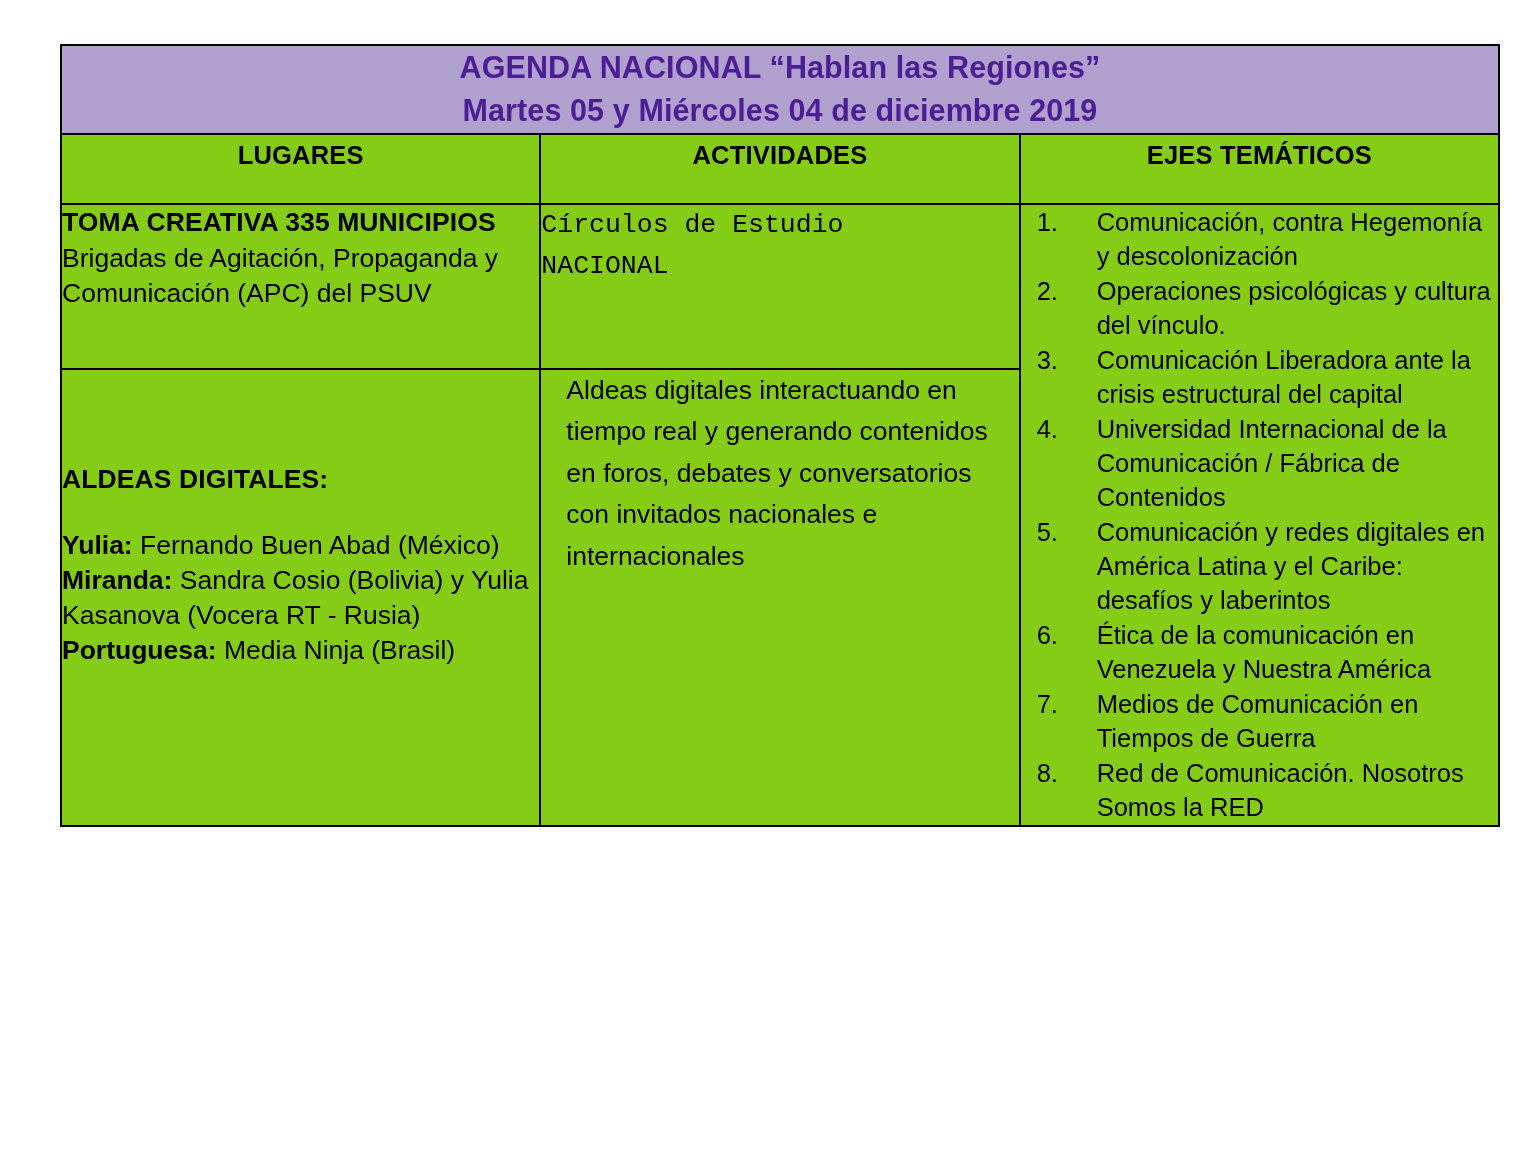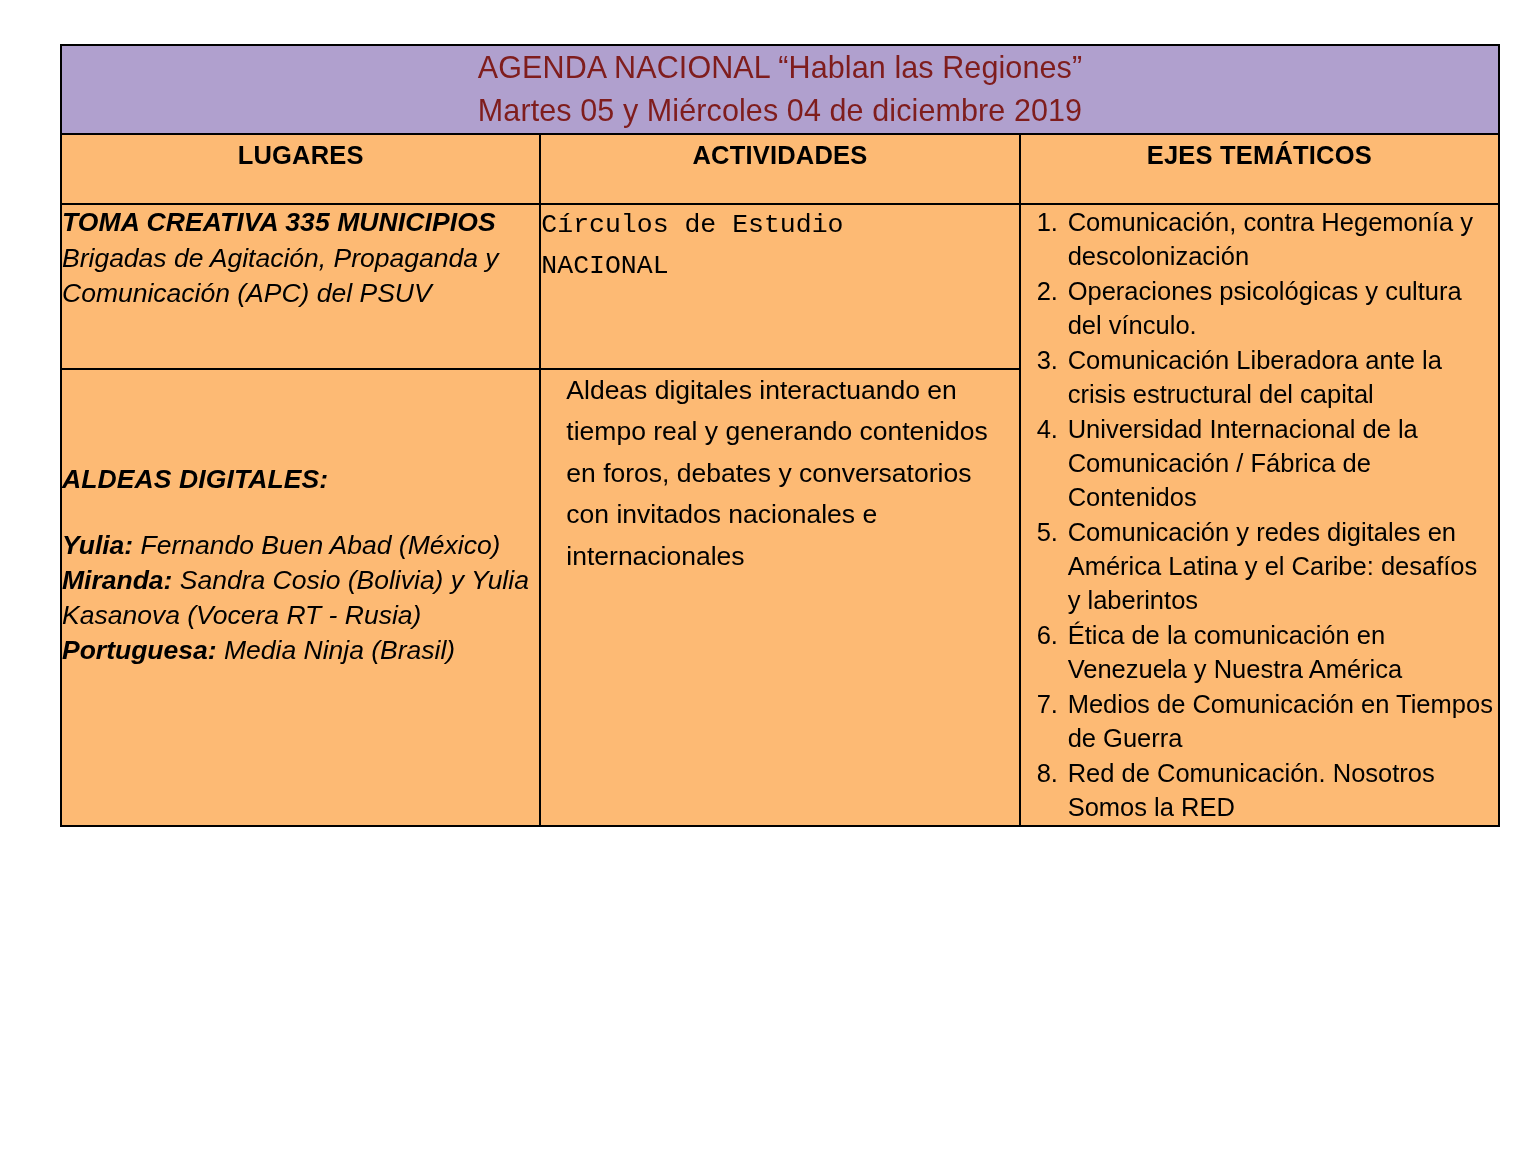--- a/index.html
+++ b/index.html
@@ -30,53 +30,53 @@
     width: 1440px;
     border-collapse: collapse;
     table-layout: fixed;
     background: #ffffff;
   }
   .agenda-table td,
   .agenda-table th {
     border: 2.4px solid #000000;
     vertical-align: top;
     padding: 0;
-    background: #fdba74;
+    background: #84cc16;
   }
 
   
   .title-cell {
     background: #b0a0ce !important;
     text-align: center;
     vertical-align: middle;
     padding: 14px 10px 16px 10px;
     height: 80px;
   }
   .title-line {
     font-size: 30.5px;
-    font-weight: normal;
+    font-weight: bold;
     line-height: 1.42;
     letter-spacing: 0.1px;
-    color: #7f1d1d;
+    color: #4c1d95;
     white-space: nowrap;
   }
 
   
   .colhead {
     text-align: center;
     vertical-align: middle;
     height: 68px;
     font-size: 25.5px;
     font-weight: bold;
     letter-spacing: 0.2px;
   }
   .colhead-inner { display: block; padding: 6px 4px 10px 4px; }
 
   
-  .cell-lugares   { width: 598px; padding: 22px 16px 18px 18px; font-style: italic; }
+  .cell-lugares   { width: 598px; padding: 22px 16px 18px 18px; }
   .cell-actividad { width: 347px; padding: 22px 10px 18px 14px; }
   .cell-ejes      { width: 495px; padding: 20px 6px 18px 6px; }
 
   .lug-title {
     font-size: 26.5px;
     font-weight: bold;
     line-height: 1.30;
     margin: 0 0 2px 0;
     letter-spacing: 0.1px;
   }
@@ -115,21 +115,21 @@
   
   ol.ejes {
     margin: 0;
     padding: 0 4px 0 0;
     list-style: none;
     counter-reset: ejesnum;
   }
   ol.ejes > li {
     counter-increment: ejesnum;
     position: relative;
-    padding-left: 47px;
+    padding-left: 76px;
     font-size: 25.5px;
     line-height: 1.335;
     margin: 0 0 1px 0;
   }
   ol.ejes > li::before {
     content: counter(ejesnum) ".";
     position: absolute;
     left: 16px;
     top: 0;
     font-size: 25.5px;

